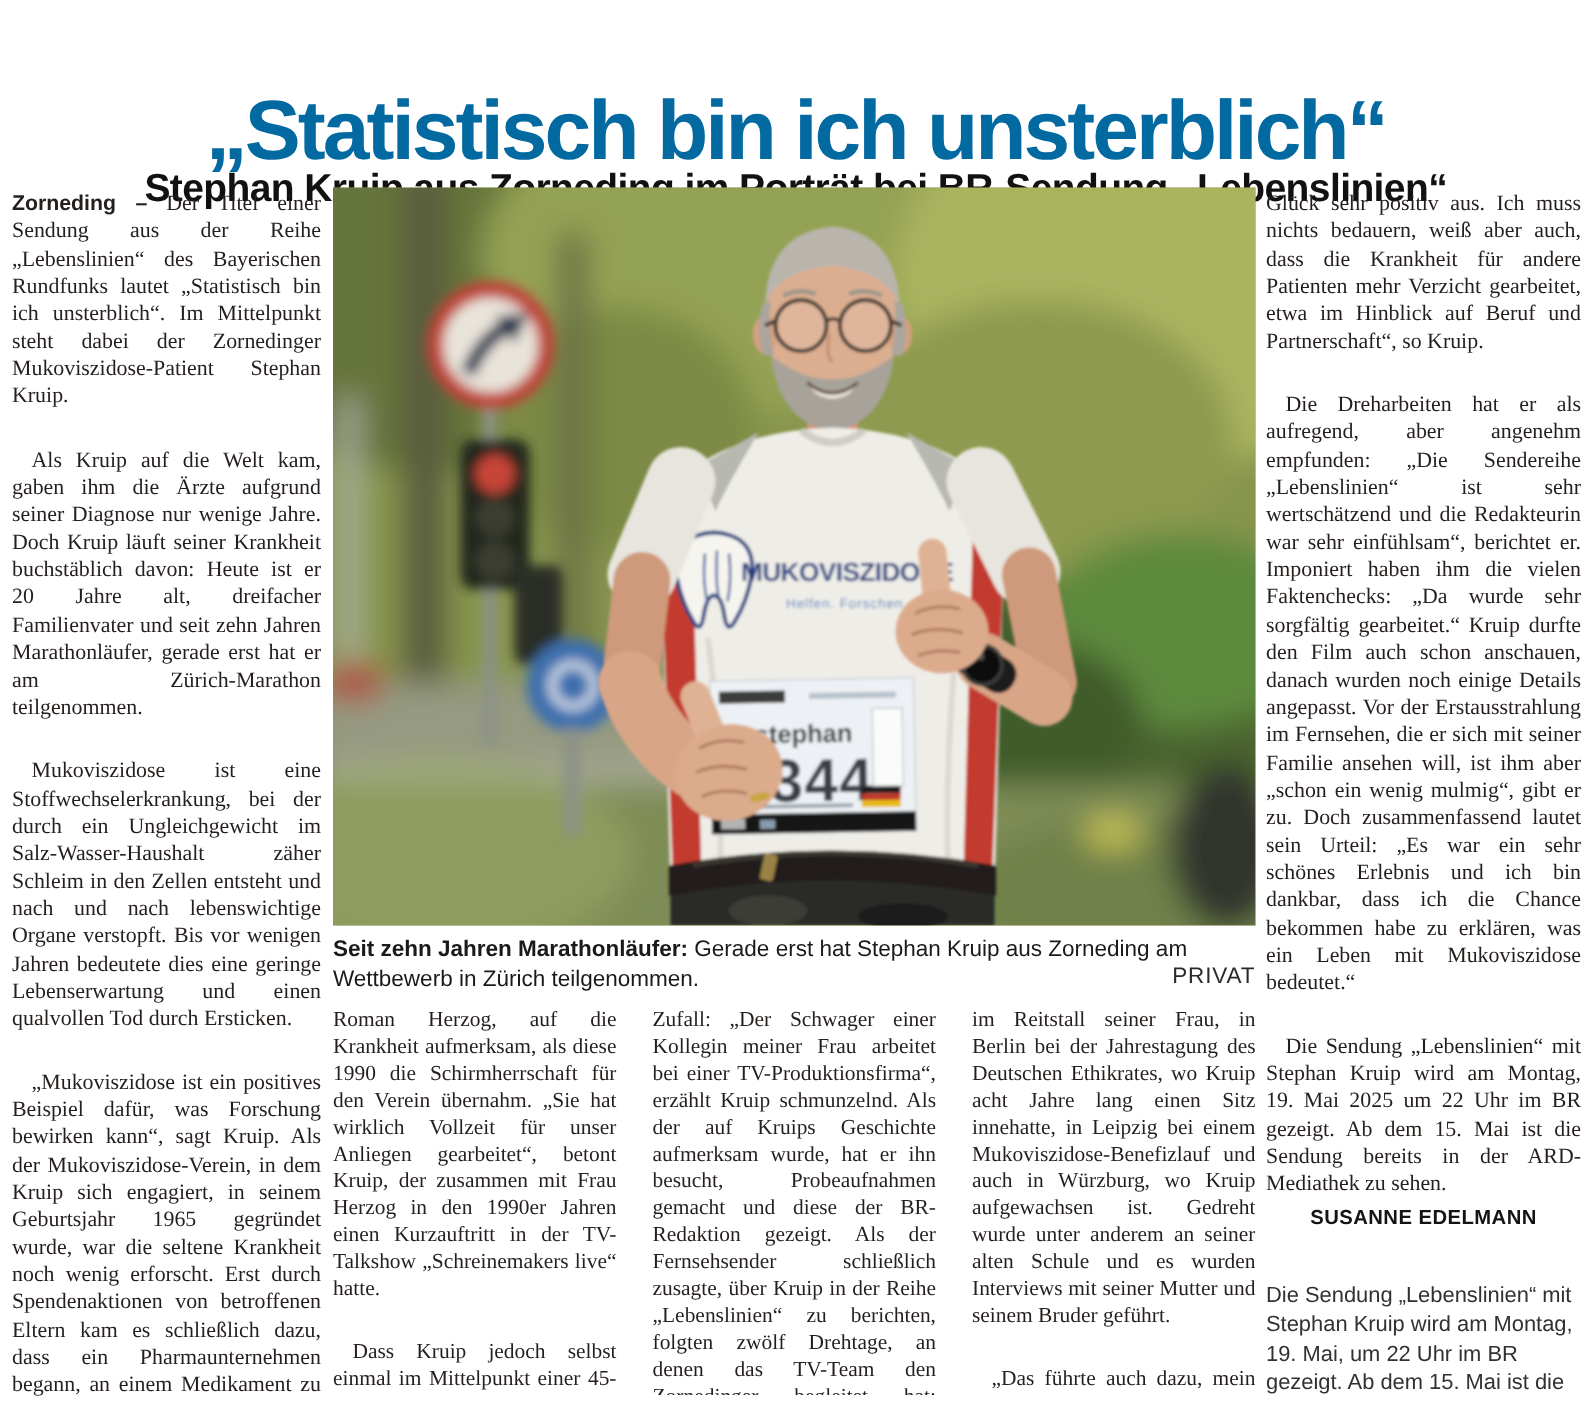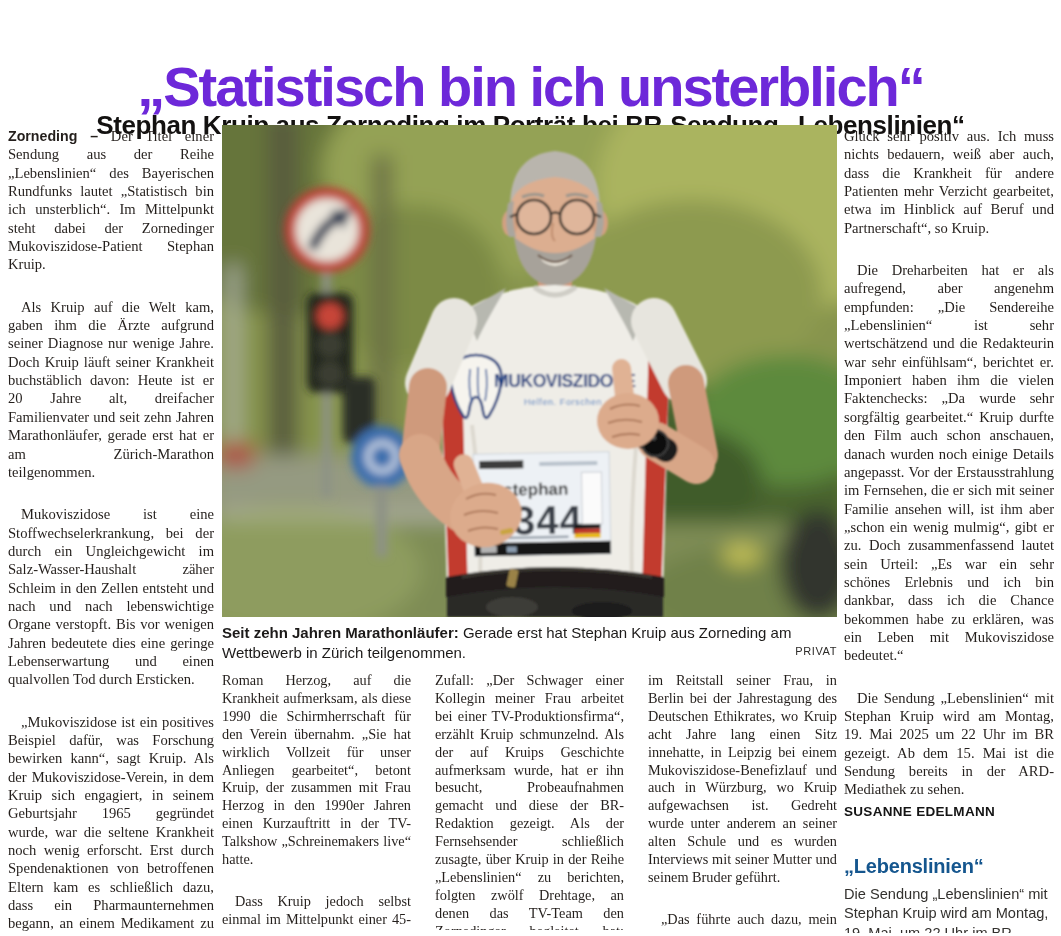--- a/index.html
+++ b/index.html
@@ -4,21 +4,21 @@
 <style>
   html,body{margin:0;padding:0;}
   body{
     width:1061px;height:936px;position:relative;overflow:hidden;
     background:#ffffff;color:#241f1c;
     font-family:"Liberation Serif", serif;
   }
   .headline{
     position:absolute;top:16px;left:0;width:1061px;text-align:center;
     font-family:"Liberation Sans", sans-serif;font-weight:bold;
-    font-size:56px;letter-spacing:-2px;color:#6d28d9;white-space:nowrap;
+    font-size:56px;letter-spacing:-2px;color:#0369a1;white-space:nowrap;
   }
   .subheadline{
     position:absolute;top:88px;left:0;width:1061px;text-align:center;
     font-family:"Liberation Sans", sans-serif;font-weight:bold;
     font-size:26px;letter-spacing:-0.4px;color:#131110;white-space:nowrap;
   }
   .col-left{
     position:absolute;left:8px;top:127px;width:206px;height:806px;overflow:hidden;
   }
   .col-right{
@@ -32,27 +32,27 @@
   .lead-in{font-weight:bold;font-family:"Liberation Sans", sans-serif;font-size:14.2px;margin-top:16px;}
   .middle{position:absolute;left:222px;top:125px;width:615px;}
   .photo-wrap{width:615px;height:492px;overflow:hidden;background:#87944d;}
   .caption{
     position:relative;margin-top:6px;width:615px;
     font-family:"Liberation Sans", sans-serif;font-size:15px;line-height:20px;color:#1c1a19;
   }
   .caption b{font-weight:bold;}
   .credit{
     position:absolute;right:0;bottom:2px;
-    font-family:"Liberation Sans", sans-serif;font-size:11px;letter-spacing:0.6px;color:#2c2a28;
+    font-family:"Liberation Sans", sans-serif;font-size:15px;letter-spacing:0.6px;color:#2c2a28;
   }
   .bottom-cols{display:flex;gap:24px;margin-top:9px;height:258px;overflow:hidden;}
   .bcol{flex:1;overflow:hidden;}
   .bcol p.body{font-size:14.3px;line-height:17.9px;}
   .byline{
-    margin-top:5px;text-align:left;
+    margin-top:5px;text-align:center;
     font-family:"Liberation Sans", sans-serif;font-weight:bold;
     font-size:13.5px;letter-spacing:0.3px;color:#141414;
   }
   .infobox{margin-top:36px;}
   .infobox h3{
     margin:0 0 7px 0;font-family:"Liberation Sans", sans-serif;
     font-weight:bold;font-size:20px;color:#15568e;letter-spacing:-0.2px;
   }
   .infobox p{
     margin:0;font-family:"Liberation Sans", sans-serif;
@@ -249,16 +249,15 @@
   </div>
 </div>
 
 <div class="col-right">
   <p class="body">Glück sehr positiv aus. Ich muss nichts bedauern, weiß aber auch, dass die Krankheit für andere Patienten mehr Verzicht gearbeitet, etwa im Hinblick auf Beruf und Partnerschaft“, so Kruip.</p>
   <p class="body ind">Die Dreharbeiten hat er als aufregend, aber angenehm empfunden: „Die Sendereihe „Lebenslinien“ ist sehr wertschätzend und die Redakteurin war sehr einfühlsam“, berichtet er. Imponiert haben ihm die vielen Faktenchecks: „Da wurde sehr sorgfältig gearbeitet.“ Kruip durfte den Film auch schon anschauen, danach wurden noch einige Details angepasst. Vor der Erstausstrahlung im Fernsehen, die er sich mit seiner Familie ansehen will, ist ihm aber „schon ein wenig mulmig“, gibt er zu. Doch zusammenfassend lautet sein Urteil: „Es war ein sehr schönes Erlebnis und ich bin dankbar, dass ich die Chance bekommen habe zu erklären, was ein Leben mit Mukoviszidose bedeutet.“</p>
   <p class="body ind">Die Sendung „Lebenslinien“ mit Stephan Kruip wird am Montag, 19. Mai 2025 um 22 Uhr im BR gezeigt. Ab dem 15. Mai ist die Sendung bereits in der ARD-Mediathek zu sehen.</p>
   <div class="byline">SUSANNE EDELMANN</div>
 
   <div class="infobox">
-    <h3>„Lebenslinien“</h3>
     <p>Die Sendung „Lebenslinien“ mit Stephan Kruip wird am Montag, 19. Mai, um 22 Uhr im BR gezeigt. Ab dem 15. Mai ist die Sendung bereits in der ARD-Mediathek zu sehen.</p>
   </div>
 </div>
 
 </body></html>

